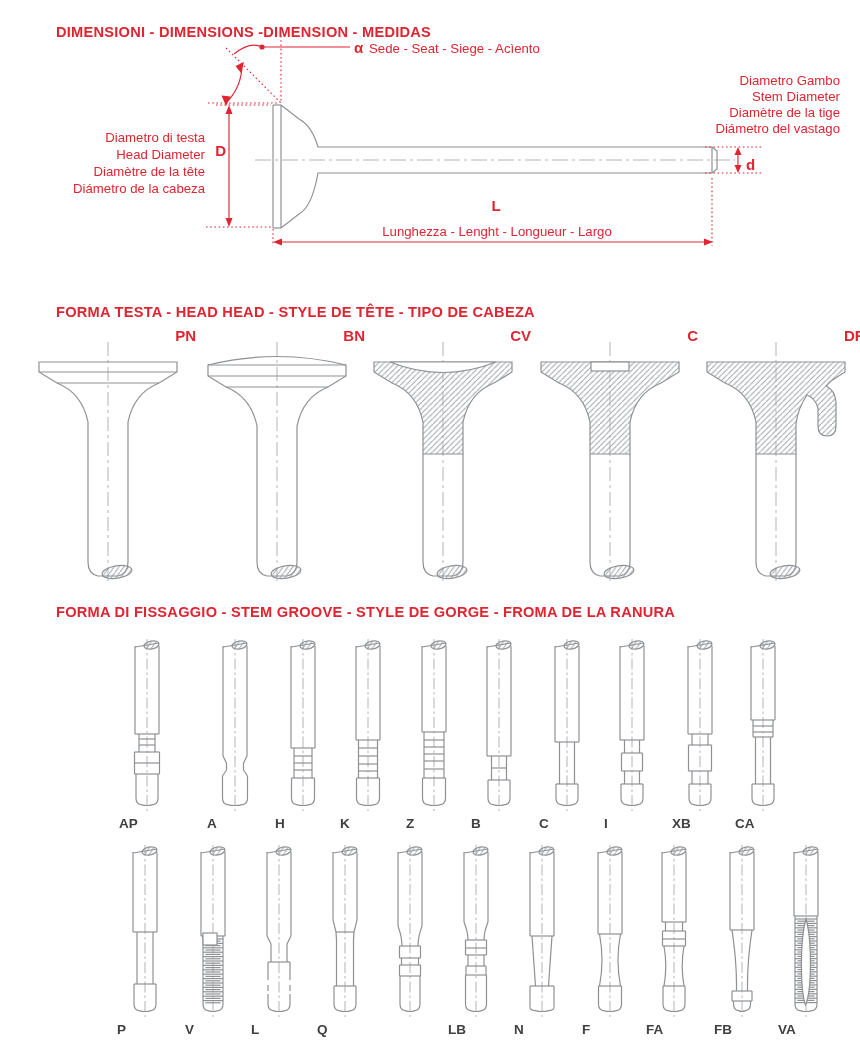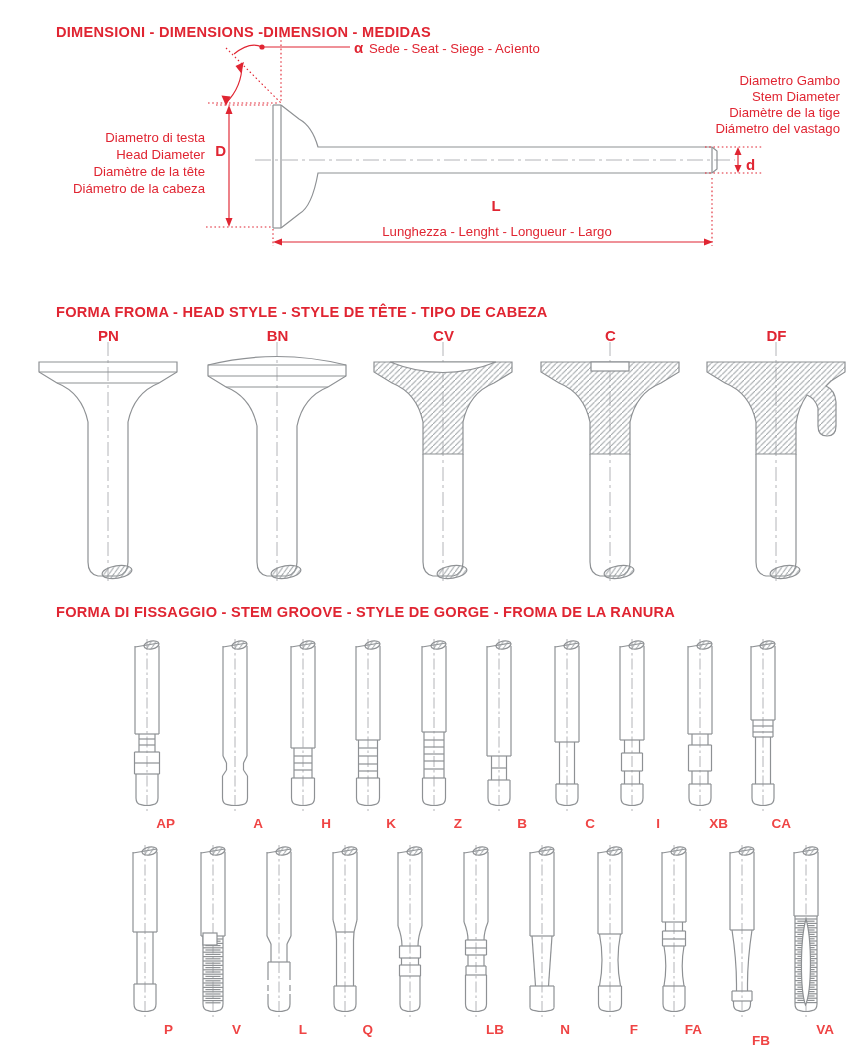--- a/index.html
+++ b/index.html
@@ -7,26 +7,26 @@
     width:860px;height:1051px;background:#ffffff;position:relative;overflow:hidden;
     font-family:"Liberation Sans",sans-serif;
   }
   .title{
     position:absolute;left:40px;margin:16px;
     font-size:14.6px;font-weight:bold;letter-spacing:.25px;color:#e02532;
     white-space:nowrap;
   }
   .fig{position:absolute;}
   .hlabel{
-    position:absolute;width:175px;text-align:center;
+    position:absolute;width:175px;text-align:right;
     font-size:15px;font-weight:bold;color:#e02532;
   }
   .slabel{
-    position:absolute;width:56px;text-align:right;
-    font-size:13.5px;font-weight:bold;color:#ef4444;
+    position:absolute;width:56px;text-align:left;
+    font-size:13.5px;font-weight:bold;color:#404040;
   }
   .draw{stroke:#8e9194;stroke-width:1.2;fill:none;}
   .cline{stroke:#aaacb0;stroke-width:0.9;fill:none;}
   .red{stroke:#e02532;stroke-width:1.15;fill:none;}
   .reddot{stroke:#e02532;stroke-width:1.1;fill:none;stroke-dasharray:1.6 2.6;}
   .redfill{fill:#e02532;stroke:none;}
   text.ann{fill:#e02532;font-size:13.2px;font-family:"Liberation Sans",sans-serif;}
   text.sym{fill:#e02532;font-size:15px;font-weight:bold;font-family:"Liberation Sans",sans-serif;}
 </style>
 </head>
@@ -100,21 +100,21 @@
     <line class="reddot" x1="223" y1="201" x2="223" y2="218"></line>
     <line class="reddot" x1="662" y1="150" x2="662" y2="218"></line>
     <line class="red" x1="227" y1="214" x2="659" y2="214" stroke-width="1.3"></line>
     <polygon class="redfill" points="223,214 232,210.5 232,217.5"></polygon>
     <polygon class="redfill" points="663,214 654,210.5 654,217.5"></polygon>
   </g>
   <text class="sym" x="446" y="183" text-anchor="middle">L</text>
   <text class="ann" x="447" y="208" text-anchor="middle">Lunghezza - Lenght - Longueur - Largo</text>
 </svg>
 
-<h2 class="title" style="top:288px">FORMA FROMA - HEAD STYLE - STYLE DE TÊTE - TIPO DE CABEZA</h2>
+<h2 class="title" style="top:288px">FORMA TESTA - HEAD HEAD - STYLE DE TÊTE - TIPO DE CABEZA</h2>
 
 <div class="hlabel" style="left:21px;top:327px">PN</div>
 <div class="hlabel" style="left:190px;top:327px">BN</div>
 <div class="hlabel" style="left:356px;top:327px">CV</div>
 <div class="hlabel" style="left:523px;top:327px">C</div>
 <div class="hlabel" style="left:689px;top:327px">DF</div>
 
 <svg class="fig" style="left:21px;top:336px" width="175" height="252" viewBox="0 0 175 252">
   <line class="cline" x1="87" y1="6" x2="87" y2="248" stroke-dasharray="14 4 3 4"></line>
   <g class="draw">
@@ -603,21 +603,21 @@
         <line x1="18" y1="149" x2="18" y2="159"></line>
         <line x1="38" y1="149" x2="38" y2="159"></line>
         <line x1="18" y1="159" x2="38" y2="159"></line>
         <line x1="19.5" y1="159" x2="19.5" y2="162"></line>
         <line x1="36.5" y1="159" x2="36.5" y2="162"></line>
         <path d="M19.5,162 Q19.5,168 24.5,168.6 Q28,170.4 31.5,168.6 Q36.5,168 36.5,162"></path>
         <path d="M16,11 L40,7"></path>
         <ellipse cx="32.5" cy="9" rx="7.6" ry="3.9" transform="rotate(-11 32.5 9)" fill="url(#hatch)"></ellipse>
       </g>
     </svg>
-    <div class="slabel" style="left: 714px; top: 1022px; margin-top: 11px;">FB</div>
+    <div class="slabel" style="left: 714px; top: 1022px;">FB</div>
     <svg class="fig" width="56" height="178" viewBox="0 0 56 178" style="left:778px;top:842px">
       <line x1="28" y1="3" x2="28" y2="175" stroke="#aaacb0" stroke-width="0.9" stroke-dasharray="11 3 2.5 3" fill="none"></line>
       <g stroke="#8e9194" stroke-width="1.2" fill="none">
         <line x1="16" y1="10" x2="16" y2="74"></line>
         <line x1="40" y1="10" x2="40" y2="74"></line>
         <line x1="16" y1="74" x2="40" y2="74"></line>
         <line x1="17" y1="74" x2="17" y2="162"></line>
         <line x1="39" y1="74" x2="39" y2="162"></line>
         <line x1="17" y1="77" x2="39" y2="77"></line>
         <line x1="19.4" y1="79.2" x2="36.6" y2="79.2"></line>

